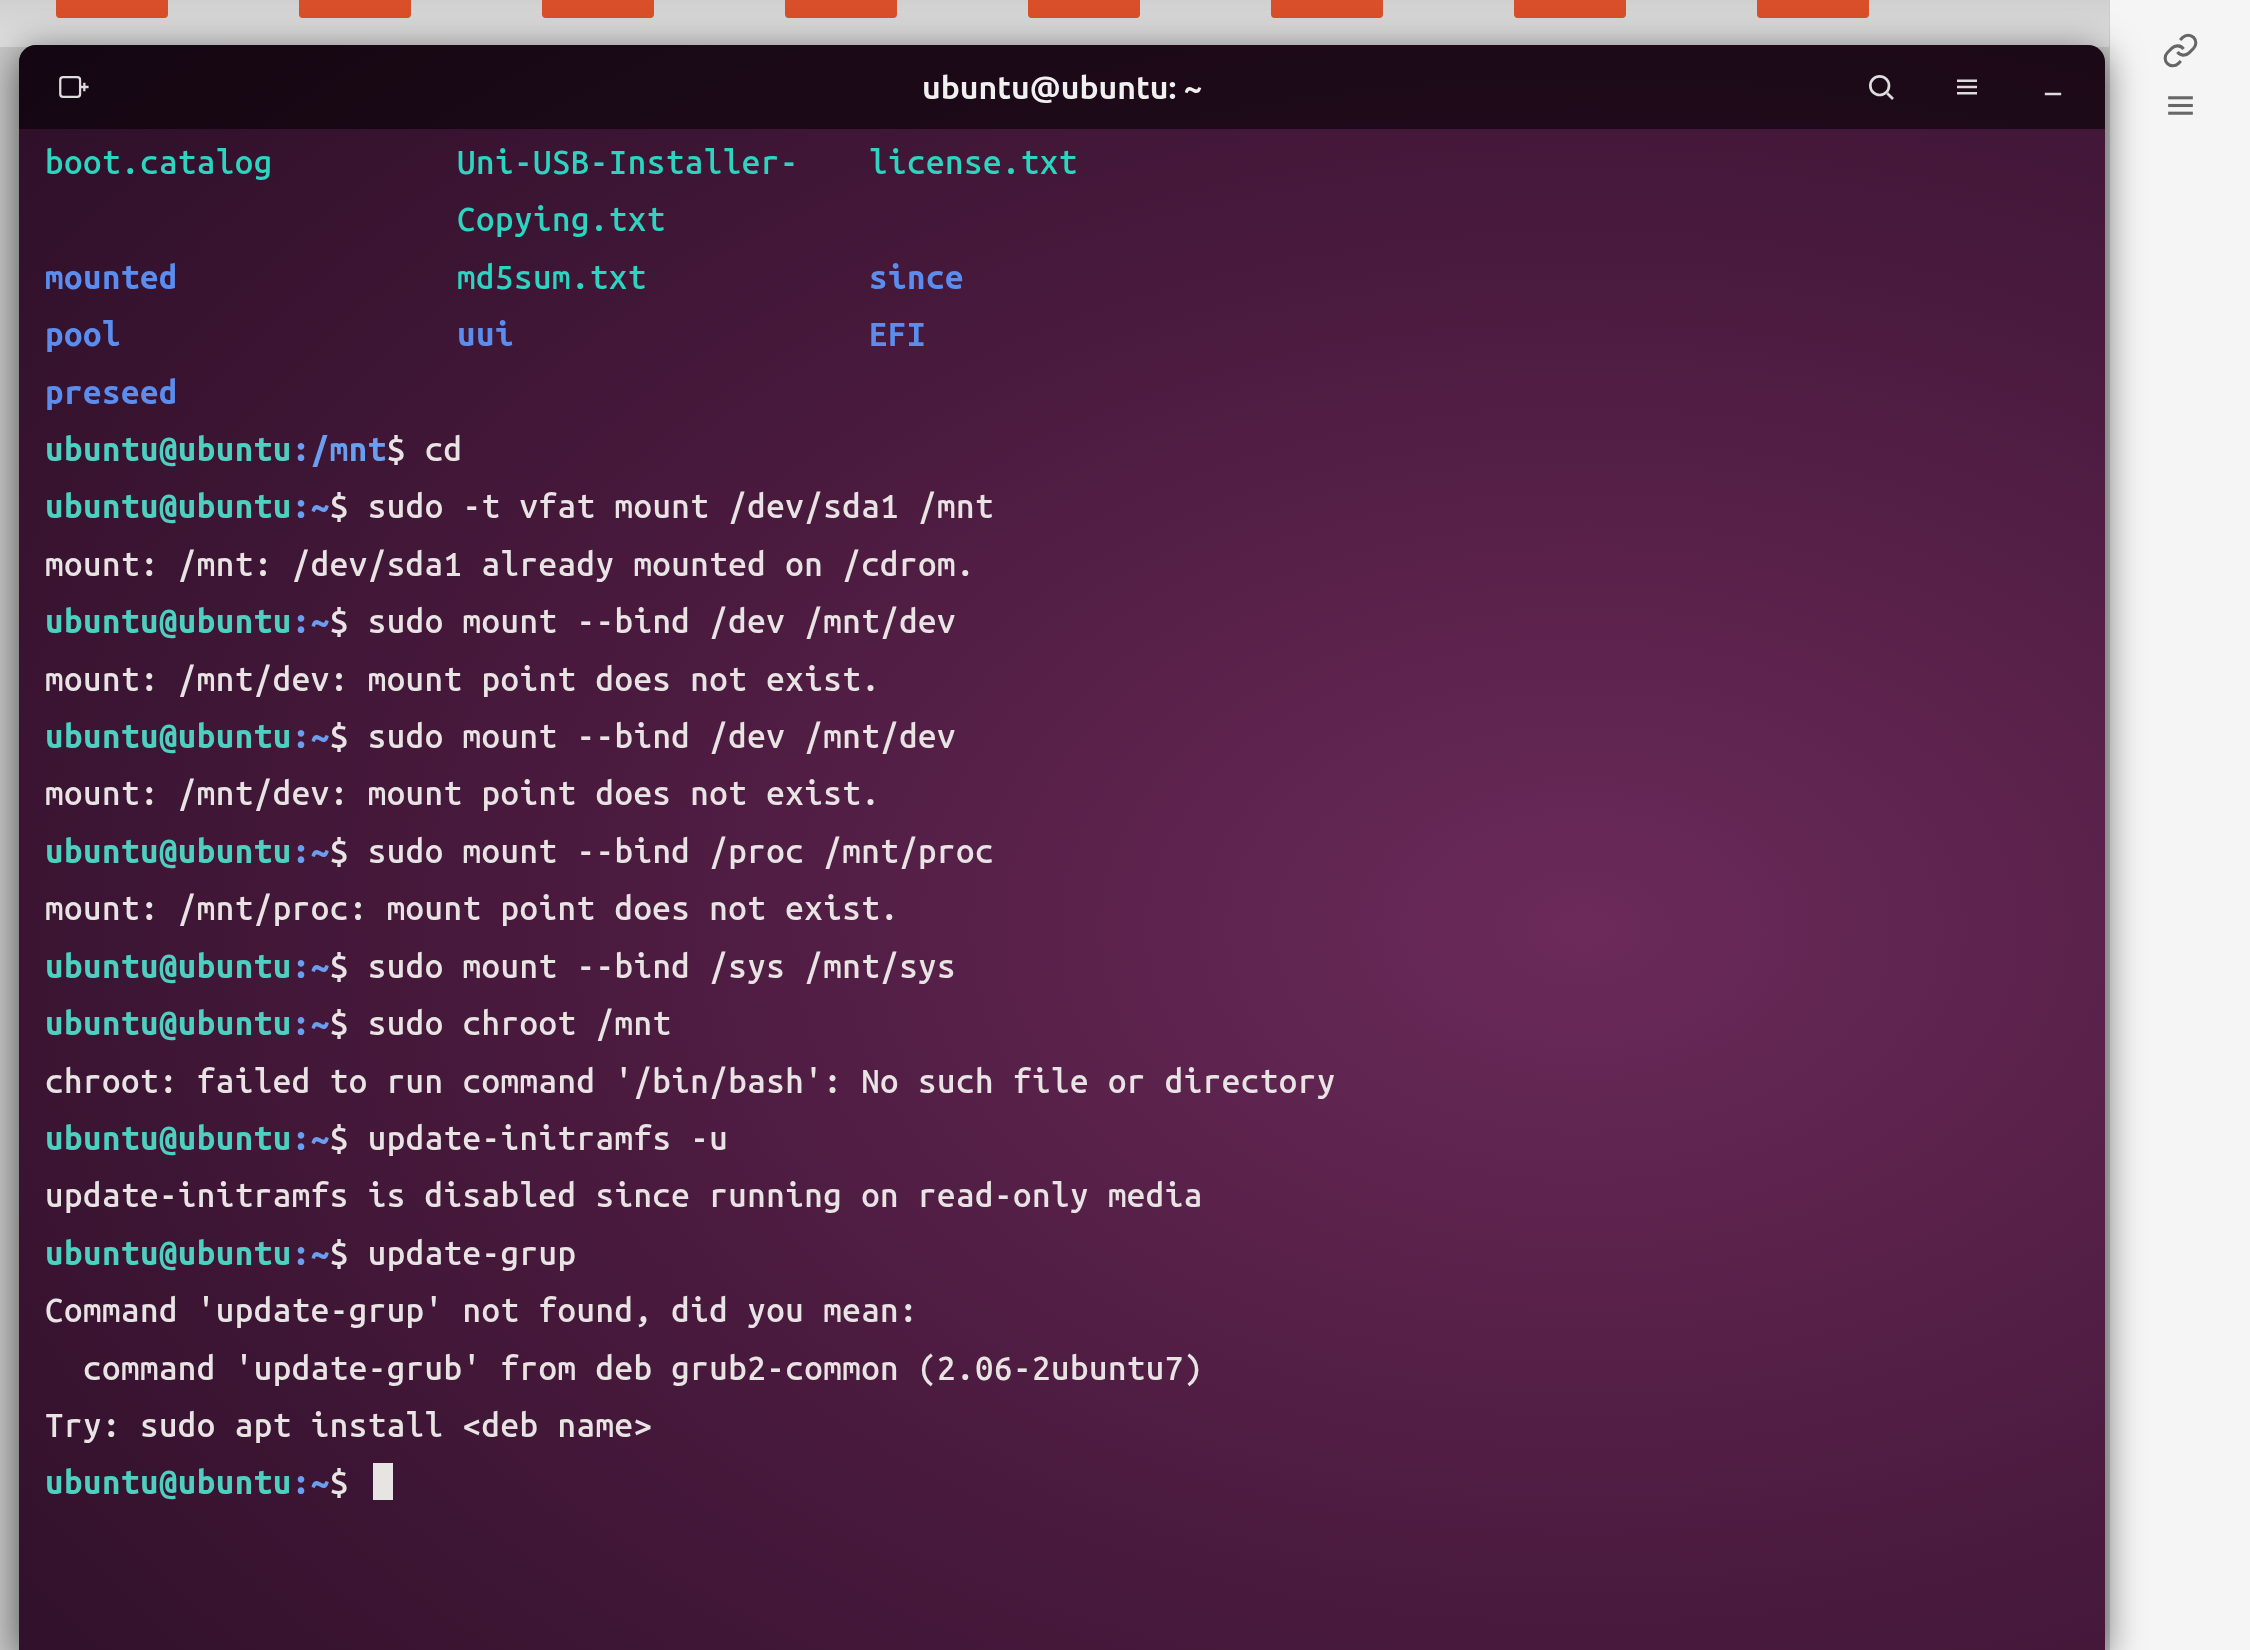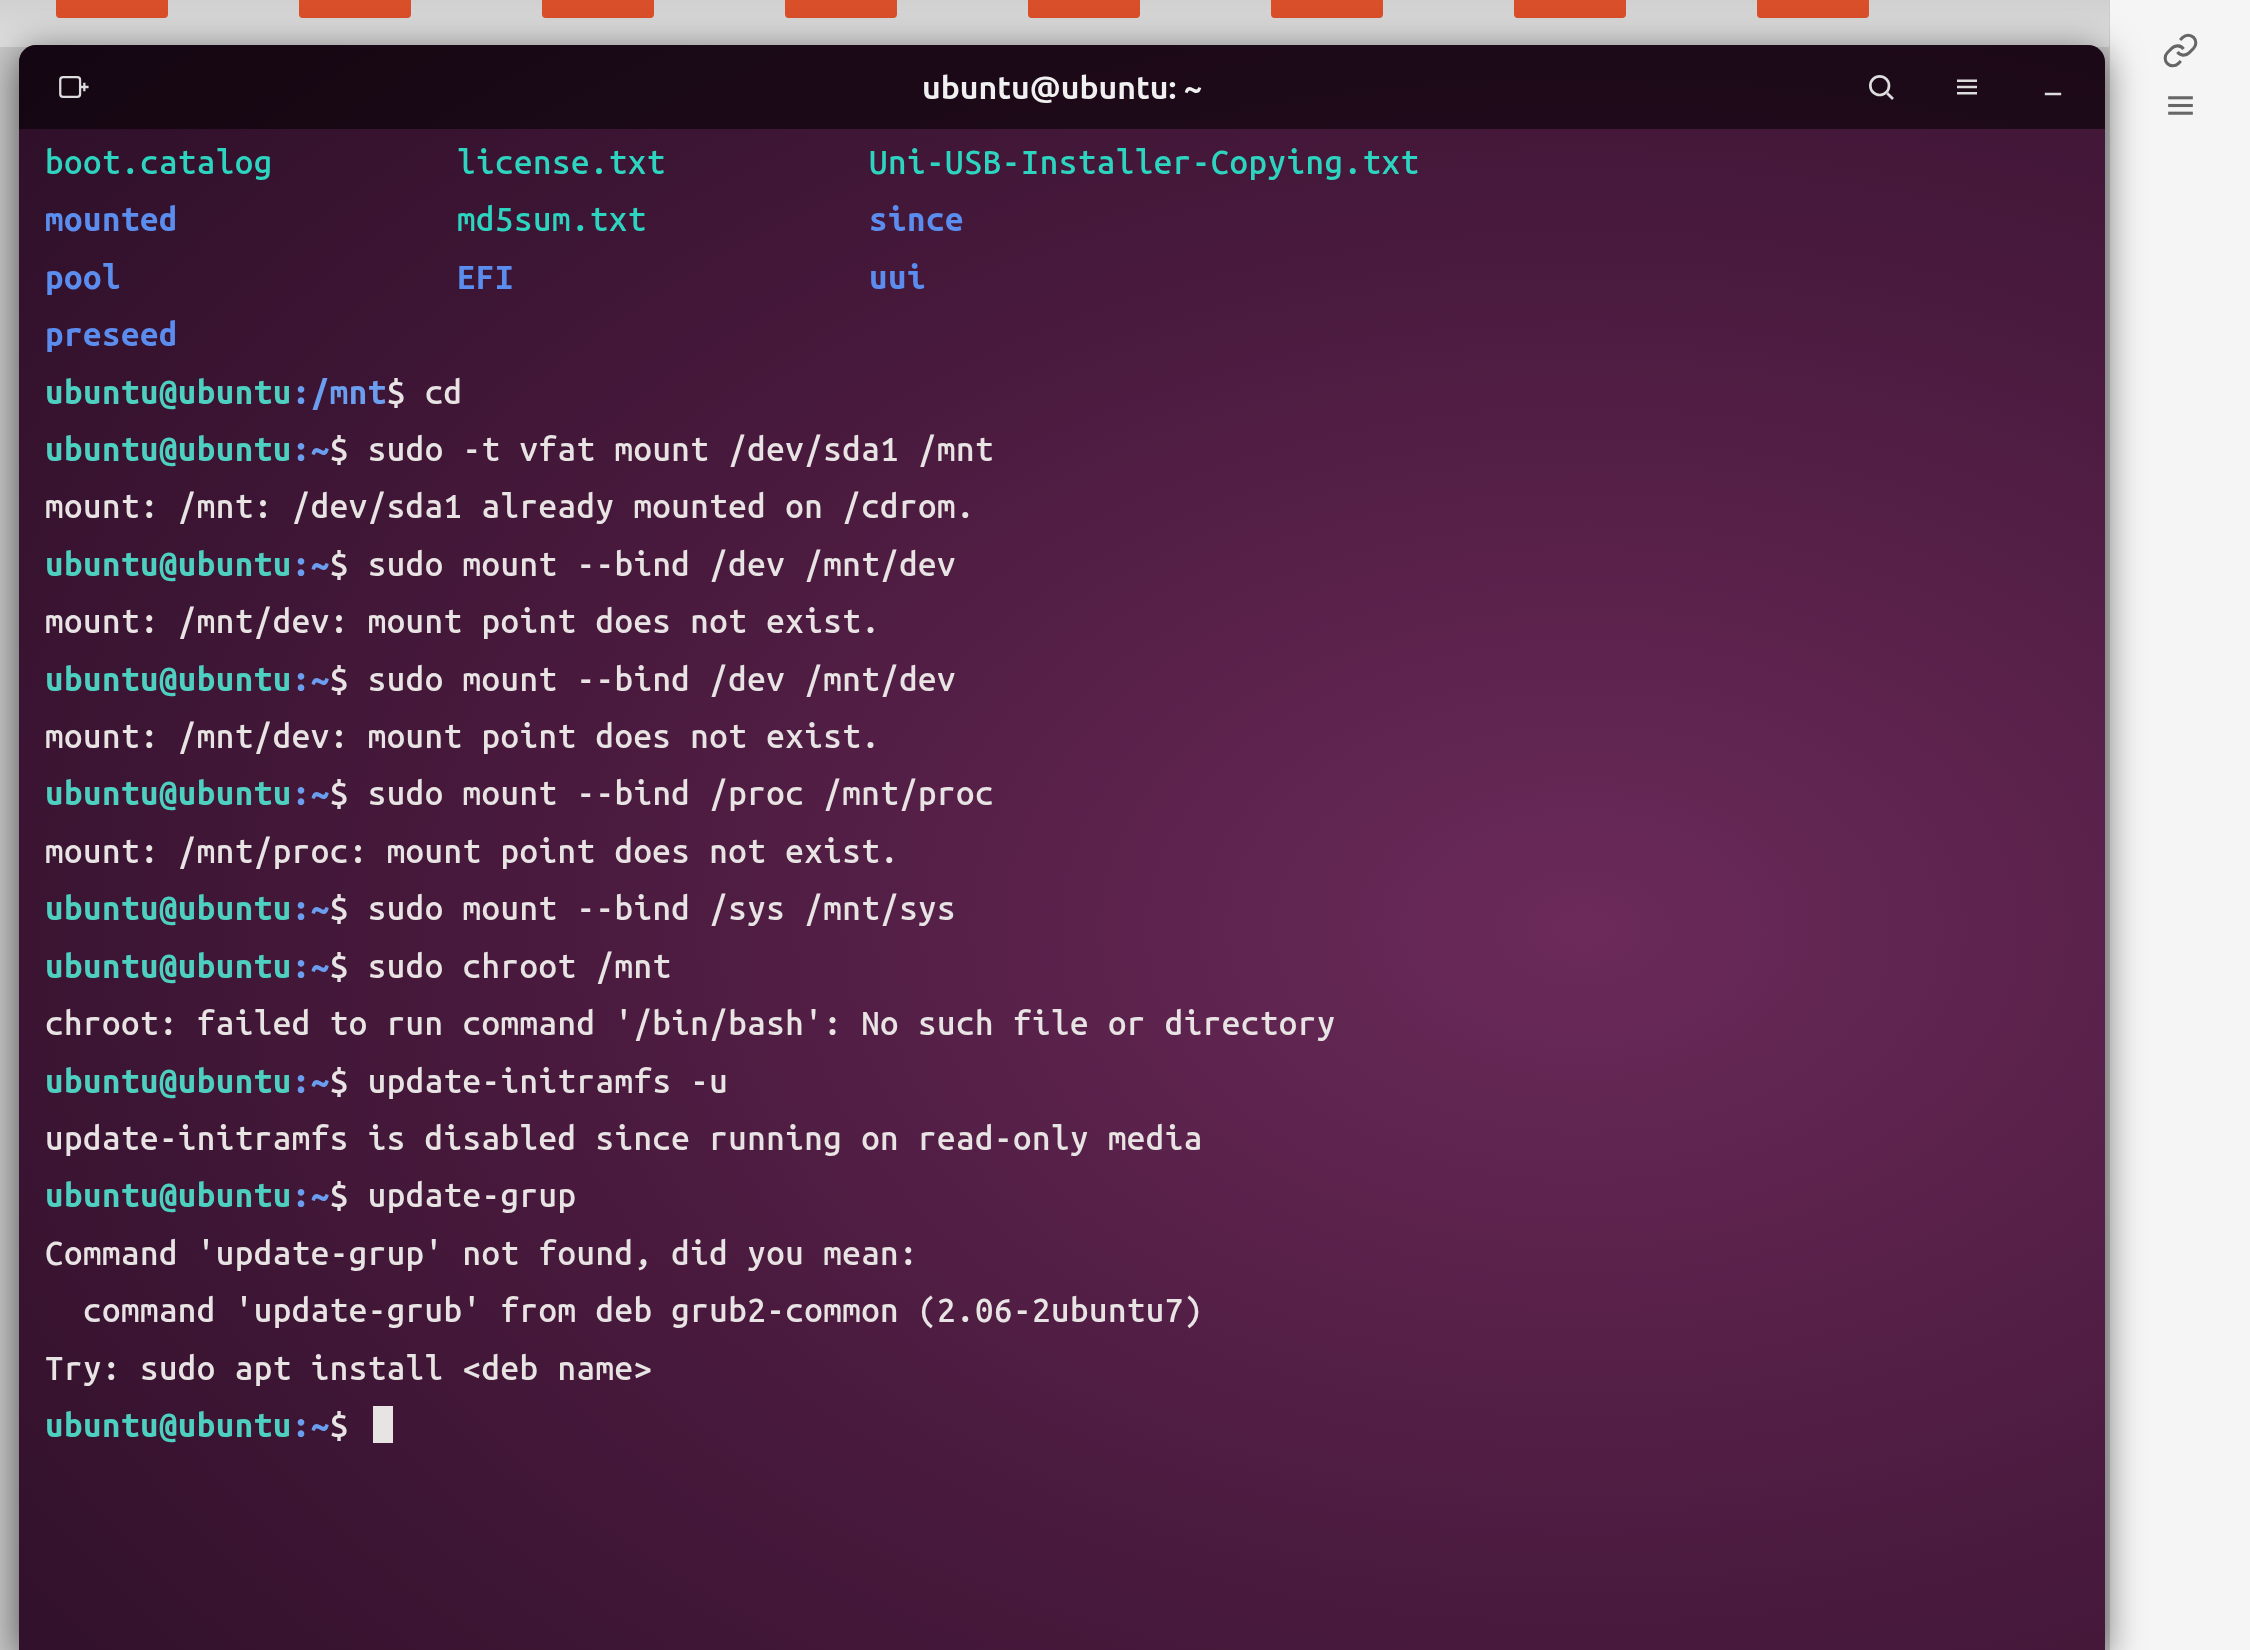--- a/index.html
+++ b/index.html
@@ -189,28 +189,28 @@
         <svg width="28" height="28" viewBox="0 0 24 24" fill="none" stroke="currentColor" stroke-width="2">
           <line x1="5" y1="18" x2="19" y2="18"></line>
         </svg>
       </div>
     </div>
   </div>
 
   <div class="terminal-body">
     <div class="ls-output" id="ls-grid">
         <span class="ls-file-teal">boot.catalog</span>
+        <span class="ls-file-teal">Uni-USB-Installer-Copying.txt</span>
         <span class="ls-file-teal">license.txt</span>
-        <span class="ls-file-teal">Uni-USB-Installer-Copying.txt</span>
         <span class="ls-dir-blue">mounted</span>
         <span class="ls-file-teal">md5sum.txt</span>
         <span class="ls-dir-blue">since</span>
         <span class="ls-dir-blue">pool</span>
+        <span class="ls-dir-blue">uui</span>
         <span class="ls-dir-blue">EFI</span>
-        <span class="ls-dir-blue">uui</span>
         <span class="ls-dir-blue">preseed</span>
         <span class=""></span>
       </div>
     <div id="term-lines">
         <div class="line"><span class="prompt-user">ubuntu@ubuntu</span><span class="prompt-path">:/mnt</span><span class="prompt-dollar">$ </span><span class="cmd">cd</span></div>
         <div class="line"><span class="prompt-user">ubuntu@ubuntu</span><span class="prompt-path">:~</span><span class="prompt-dollar">$ </span><span class="cmd">sudo -t vfat mount /dev/sda1 /mnt</span></div>
         <div class="line"><span class="out">mount: /mnt: /dev/sda1 already mounted on /cdrom.</span></div>
         <div class="line"><span class="prompt-user">ubuntu@ubuntu</span><span class="prompt-path">:~</span><span class="prompt-dollar">$ </span><span class="cmd">sudo mount --bind /dev /mnt/dev</span></div>
         <div class="line"><span class="out">mount: /mnt/dev: mount point does not exist.</span></div>
         <div class="line"><span class="prompt-user">ubuntu@ubuntu</span><span class="prompt-path">:~</span><span class="prompt-dollar">$ </span><span class="cmd">sudo mount --bind /dev /mnt/dev</span></div>

